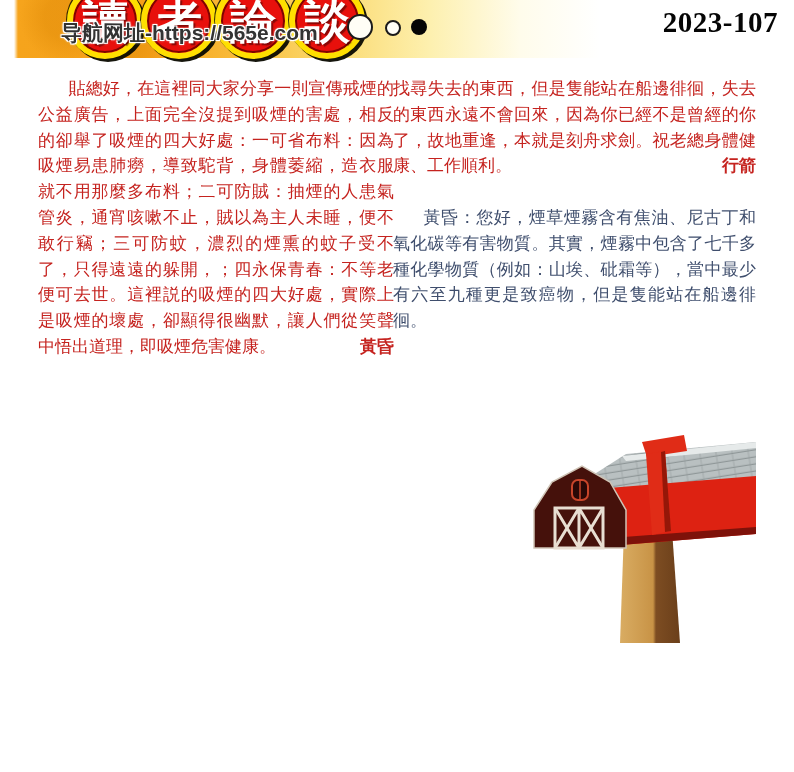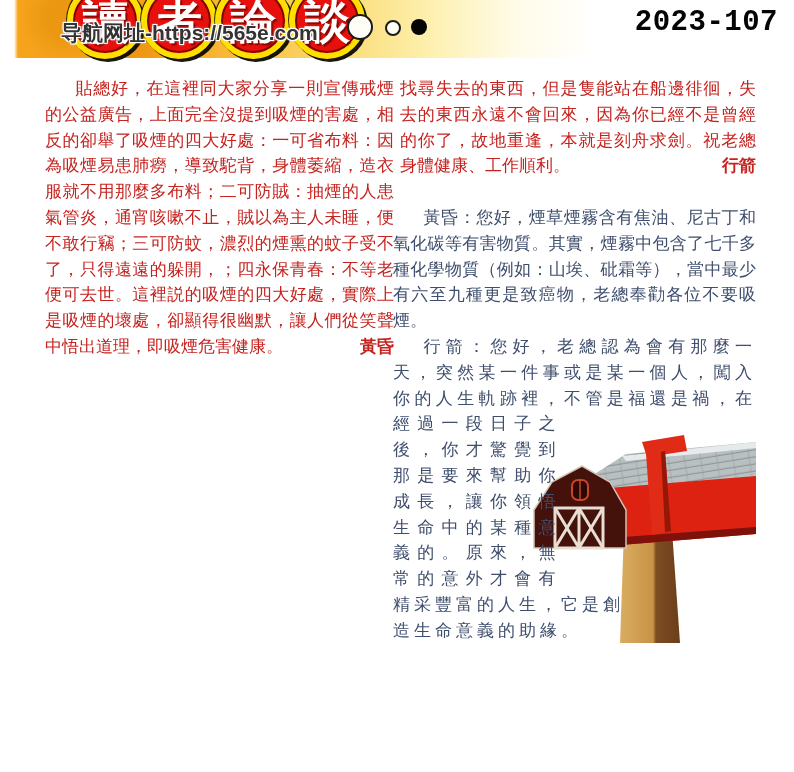--- a/index.html
+++ b/index.html
@@ -22,32 +22,32 @@
   .c1{left:67px}.c2{left:141px}.c3{left:215px}.c4{left:289px}
   .watermark{position:absolute;left:61px;top:19px;z-index:5;
        font-family:"Liberation Sans","DejaVu Sans",sans-serif;font-weight:bold;font-size:21px;
        color:#333333;letter-spacing:0px;white-space:nowrap;
        text-shadow:0 0 3px #fff,0 0 3px #fff,1px 1px 0 #fff,-1px -1px 0 #fff,1px -1px 0 #fff,-1px 1px 0 #fff;}
   .dot{position:absolute;border-radius:50%;box-sizing:border-box;}
   .dot-l{left:347px;top:14px;width:26px;height:26px;border:2px solid #1a1a1a;background:#fffef6;}
   .dot-s{left:385px;top:20px;width:16px;height:16px;border:2px solid #1a1a1a;background:#fffef6;}
   .dot-f{left:411px;top:19px;width:16px;height:16px;background:#050505;}
   .issue{position:absolute;right:16px;top:6px;
-       font-family:Liberation Mono, monospace;font-weight:bold;
+       font-family:Liberation Serif, serif;font-weight:bold;
        font-size:29px;letter-spacing:0.5px;color:#050505;margin-left:36px;}
 
   
   .col{position:absolute;top:76px;text-align:justify;text-justify:inter-ideograph;
        font-size:17px;line-height:25.8px;}
   .col-left{left:38px;width:356px;}
   .col-right{left:393px;width:363px;}
   .para{margin:0;}
   .para + .para{margin-top:25.8px;}
   .indent{text-indent:1.8em;}
-  .red{color:#c5231f;margin-left:7px;}
+  .red{color:#c5231f;}
   .navy{color:#3f4e6d;}
   .spread{letter-spacing:4px;}
   .sig{float:right;font-weight:bold;}
 
   
   .mailbox-wrap{float:right;width:230px;height:309px;margin:0;
        shape-outside:polygon(100% 0%,100% 100%,52% 100%,45% 80%,18% 80%,18% 30%,100% 30%);
        shape-margin:8px;}
   .mailbox-wrap svg{display:block;margin-top:96px;}
 </style>
@@ -76,21 +76,21 @@
     <div class="dot dot-f"></div>
     <div class="issue">2023-107</div>
   </div>
 
   <div class="col col-left">
     <p class="para red indent"><span>貼總好，在這裡同大家分享一則宣傳戒煙的公益廣告，上面完全沒提到吸煙的害處，相反的卻舉了吸煙的四大好處：一可省布料：因為吸煙易患肺癆，導致駝背，身體萎縮，造衣服就不用那麼多布料；二可防賊：抽煙的人患氣管炎，通宵咳嗽不止，賊以為主人未睡，便不敢行竊；三可防蚊，濃烈的煙熏的蚊子受不了，只得遠遠的躲開，；四永保青春：不等老便可去世。這裡説的吸煙的四大好處，實際上是吸煙的壞處，卻顯得很幽默，讓人們從笑聲中悟出道理，即吸煙危害健康。</span><span class="sig">黃昏</span></p>
   </div>
 
   <div class="col col-right">
     <p class="para red"><span>找尋失去的東西，但是隻能站在船邊徘徊，失去的東西永遠不會回來，因為你已經不是曾經的你了，故地重逢，本就是刻舟求劍。祝老總身體健康、工作順利。</span><span class="sig">行箭</span></p>
-    <p class="para navy indent"><span>黃昏：您好，煙草煙霧含有焦油、尼古丁和氧化碳等有害物質。其實，煙霧中包含了七千多種化學物質（例如：山埃、砒霜等），當中最少有六至九種更是致癌物，老總奉勸各位不要吸煙。</span></p>
+    <p class="para navy indent"><span>黃昏：您好，煙草煙霧含有焦油、尼古丁和氧化碳等有害物質。其實，煙霧中包含了七千多種化學物質（例如：山埃、砒霜等），當中最少有六至九種更是致癌物，但是隻能站在船邊徘徊。</span></p>
 
     <div class="mailbox-wrap">
       <svg width="230" height="213" viewBox="0 0 230 213">
         <defs>
           <linearGradient id="postGrad" x1="0" y1="0" x2="1" y2="0">
             <stop offset="0" stop-color="#d9ac62"></stop>
               <stop offset="0.55" stop-color="#c89346"></stop>
             <stop offset="0.6" stop-color="#7d4d22"></stop>
               <stop offset="1" stop-color="#6b3f1a"></stop>
           </linearGradient>
@@ -116,16 +116,15 @@
         <polygon points="8,118 8,80 26,52 56,36 84,52 100,80 100,118" fill="#45110b" stroke="#cfc4b6" stroke-width="1.5"></polygon>
 
         <rect x="46" y="50" width="16" height="20" rx="6" fill="#2a0806" stroke="#c8452a" stroke-width="2"></rect>
         <path d="M54 50v20" stroke="#c8452a" stroke-width="1.5"></path>
 
         <rect x="29" y="78" width="48" height="40" fill="none" stroke="#e8ded2" stroke-width="3"></rect>
         <path d="M53 78v40 M29 78l24 40 M53 78l-24 40 M53 78l24 40 M77 78l-24 40" stroke="#e8ded2" stroke-width="3" fill="none"></path>
       </svg>
     </div>
 
-    <p class="para navy indent spread"><span>行箭：您好，老總認為會有那麼一天，突然某一件事或是某一個人，闖入你的人生軌跡裡，不管是福還是禍，在經過一段日子之後，你才驚覺到那是要來幫助你成長，讓你領悟生命中的某種意義的。原來，無常的意外才會有精采豐富的人生，它是創造生命意義的助緣。</span></p>
   </div>
 
 </div>
 
 </body></html>

